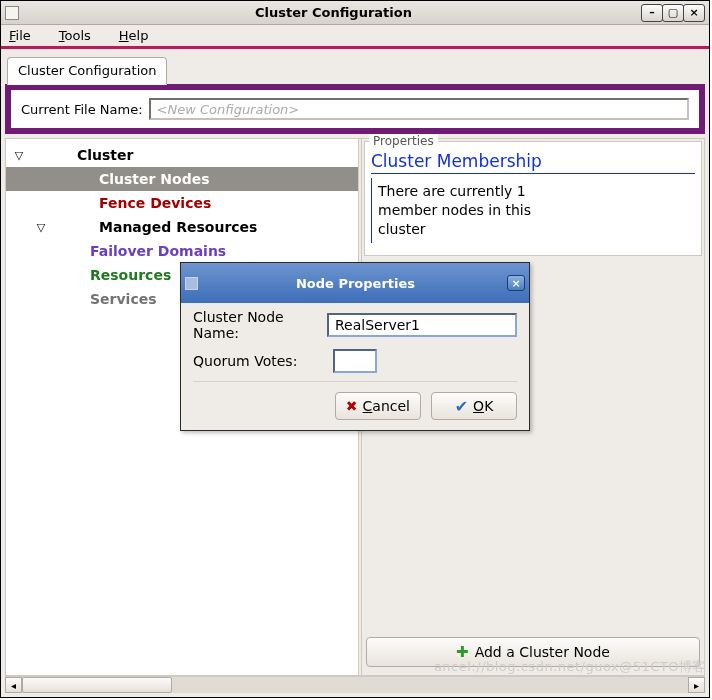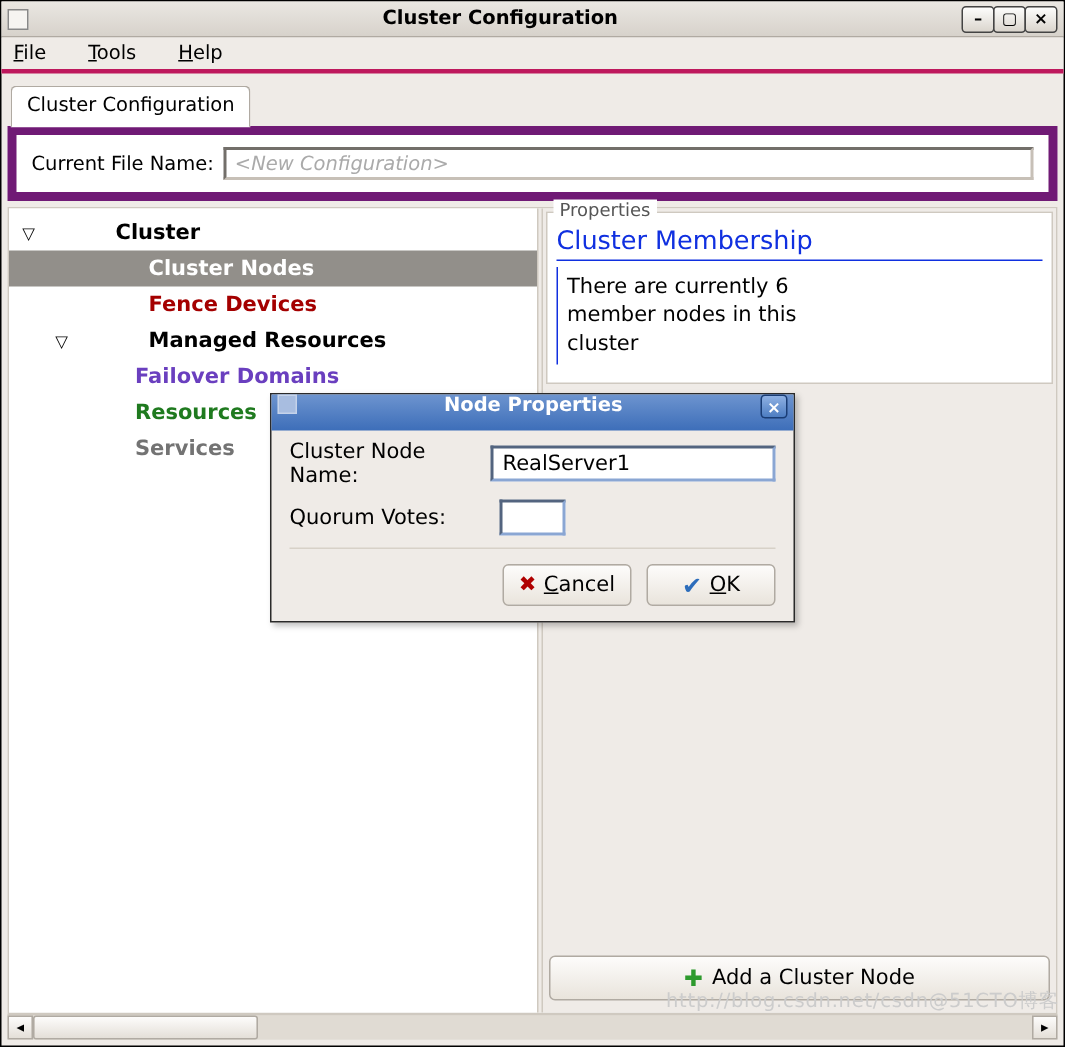--- a/index.html
+++ b/index.html
@@ -241,24 +241,24 @@
     position: absolute;
     left: 180px;
     top: 262px;
     width: 350px;
     background: #efebe7;
     border: 1px solid #2a2a2a;
     box-shadow: 2px 2px 4px rgba(0,0,0,0.25);
     z-index: 10;
   }
   .dlg-title {
-    height: 24px;
+    height: 40px;
     background: linear-gradient(#6d94cf, #3d6eb9);
     color: #fff;
-    display: flex; align-items: flex-start;
+    display: flex; align-items: center;
     font-weight: bold;
     padding: 0 4px;
   }
   .dlg-title .sys-icon {
     width: 13px; height: 13px;
     border: 1px solid #fff5;
     background: #a8bde0;
     margin-right: 6px;
   }
   .dlg-title .t { flex: 1; text-align: center; }
@@ -389,21 +389,21 @@
           </div>
         </div>
       </div>
 
       <div class="sash"></div>
 
       <div class="right-pane">
         <div class="props-frame">
           <span class="legend">Properties</span>
           <div class="props-title">Cluster Membership</div>
-          <div class="props-body">There are currently 6 member nodes in this cluster</div>
+          <div class="props-body">There are currently 1 member nodes in this cluster</div>
         </div>
         <div class="right-fill"></div>
         <div class="addbtn-wrap">
           <div class="gtk-btn">
             <span class="plus">✚</span>
             <span>Add a Cluster Node</span>
           </div>
         </div>
       </div>
     </div>
@@ -441,13 +441,13 @@
         <span><span style="text-decoration:underline">C</span>ancel</span>
       </div>
       <div class="gbtn">
         <span class="oico">✔</span>
         <span><span style="text-decoration:underline">O</span>K</span>
       </div>
     </div>
   </div>
 </div>
 
-<div class="watermark">http://blog.csdn.net/csdn@51CTO博客</div>
+<div class="watermark">ancel://blog.csdn.net/guox@51CTO博客</div>
 
 </body></html>

